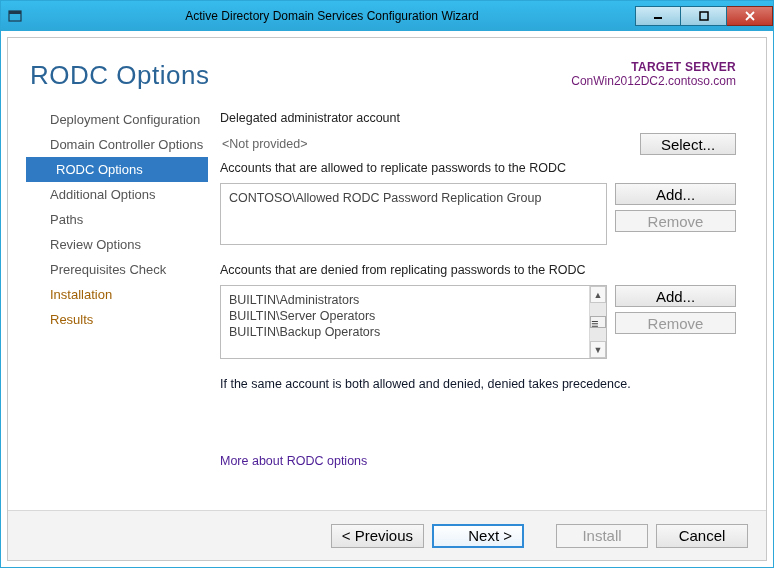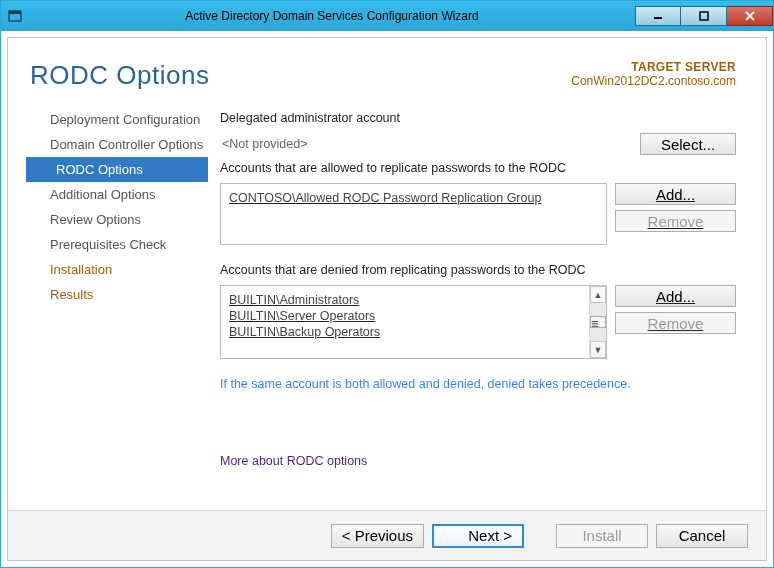--- a/index.html
+++ b/index.html
@@ -12,45 +12,45 @@
   .titlebar .title { flex:1; text-align:center; font-size:12px; }
   .titlebar .win-btns { display:flex; }
   .titlebar .win-btn { width:46px; height:20px; border:1px solid #1a6f90; background:linear-gradient(to bottom,#cdeaf6,#98cce2); margin-top:-1px; display:flex; align-items:center; justify-content:center; font-size:12px; }
   .titlebar .win-btn.close { background:linear-gradient(to bottom,#d9776b,#c0392b); color:#fff; border-color:#80271c;}
   .titlebar .win-btn + .win-btn { border-left:none; }
 
   
   .chrome-inner { flex:1; border:1px solid #c7c7c7; margin:6px; display:flex; flex-direction:column; background:#fff; }
   .header-row { display:flex; justify-content:space-between; padding:22px 30px 10px 22px; }
   .header-title { color:#2a6496; font-size:26px; font-weight:300; letter-spacing:0.5px; }
-  .target { text-align:right; font-size:12px; color:#a16207; }
+  .target { text-align:right; font-size:12px; color:#701a75; }
   .target .lbl { font-weight:bold; letter-spacing:0.3px; }
 
   .content-row { flex:1; display:flex; padding:0 30px 0 0; }
   .nav { width:200px; padding:6px 0 0 18px; font-size:13px; color:#555; }
   .nav-item { padding:5px 10px 5px 24px; cursor:default; white-space:nowrap; }
   .nav-item.selected { background:#2f7ac2; color:#fff; padding-left:30px; }
   .nav-item.disabled { color:#a16207; }
 
   .main { flex:1; padding:4px 0 0 12px; font-size:12.5px; color:#222; position:relative; }
   .sect-label { margin:6px 0 8px 0; }
   .row { display:flex; align-items:center; }
   .delegate-val { color:#666; flex:1; padding-left:2px; }
   .btn { height:22px; min-width:96px; font-size:15px; background:linear-gradient(to bottom,#f7f7f7,#e5e5e5); border:1px solid #adadad; padding:0 10px; cursor:default; }
   .btn.disabled { color:#9a9a9a; background:#f4f4f4; }
-  .listgroup { display:flex; align-items:flex-start; margin-bottom:18px;text-decoration:underline; }
+  .listgroup { display:flex; align-items:flex-start; margin-bottom:18px; }
   .listbox { flex:1; height:62px; border:1px solid #bcbcbc; background:#fff; padding:6px 8px; font-size:12.5px; color:#444; overflow:hidden; }
   .listbox.tall { height:74px; position:relative; padding-right:20px;}
   .listbox .item { padding:1px 0; }
   .btncol { width:121px; margin-left:8px; display:flex; flex-direction:column; gap:5px; }
   .scroll { position:absolute; right:0; top:0; bottom:0; width:17px; border-left:1px solid #d8d8d8; display:flex; flex-direction:column; background:#f0f0f0;}
   .scroll .arr { height:17px; border:1px solid #c7c7c7; background:#f7f7f7; display:flex; align-items:center;justify-content:center; font-size:9px; color:#555;}
   .scroll .track { flex:1; background:#e9e9e9; display:flex; align-items:center; justify-content:center;}
   .scroll .thumb { height:12px; width:100%; border:1px solid #adadad; background:#f3f3f3;}
-  .note { color:#3b82f6; margin-top:4px; }
+  .note { color:#0f172a; margin-top:4px; }
   .link { color:#4c1d95; margin-top:63px; display:inline-block; }
 
   
   .footer { height:50px; border-top:1px solid #d8d8d8; background:#f3f3f3; display:flex; align-items:center; justify-content:flex-end; padding:0 18px; gap:8px; }
   .footer .btn { min-width:92px; height:24px; }
   .footer .btn.primary { border:2px solid #2f8bd6; background:linear-gradient(to bottom,#fff,#e9f3fb);text-align:right; }
 </style>
 </head>
 <body>
 
@@ -94,20 +94,21 @@
       </div>
     </div>
 
     <div class="content-row">
 
       <div class="nav">
         <div class="nav-item">Deployment Configuration</div>
         <div class="nav-item">Domain Controller Options</div>
         <div class="nav-item selected">RODC Options</div>
         <div class="nav-item">Additional Options</div>
+        <div class="nav-item">Paths</div>
         <div class="nav-item">Review Options</div>
         <div class="nav-item">Prerequisites Check</div>
         <div class="nav-item disabled">Installation</div>
         <div class="nav-item disabled">Results</div>
       </div>
 
       <div class="main">
         <div class="sect-label">Delegated administrator account</div>
         <div class="row" style="margin-bottom:0;">
           <div class="delegate-val">&lt;Not provided&gt;</div>

